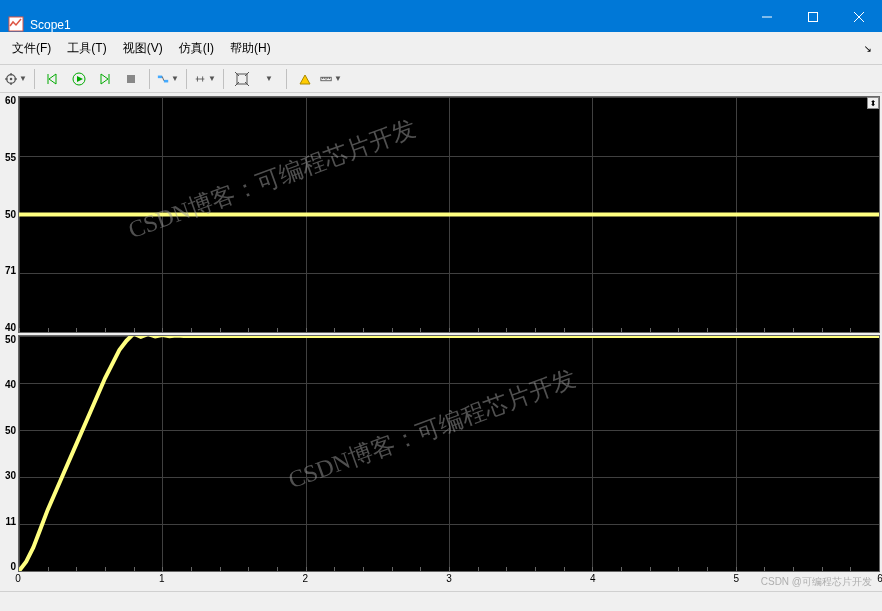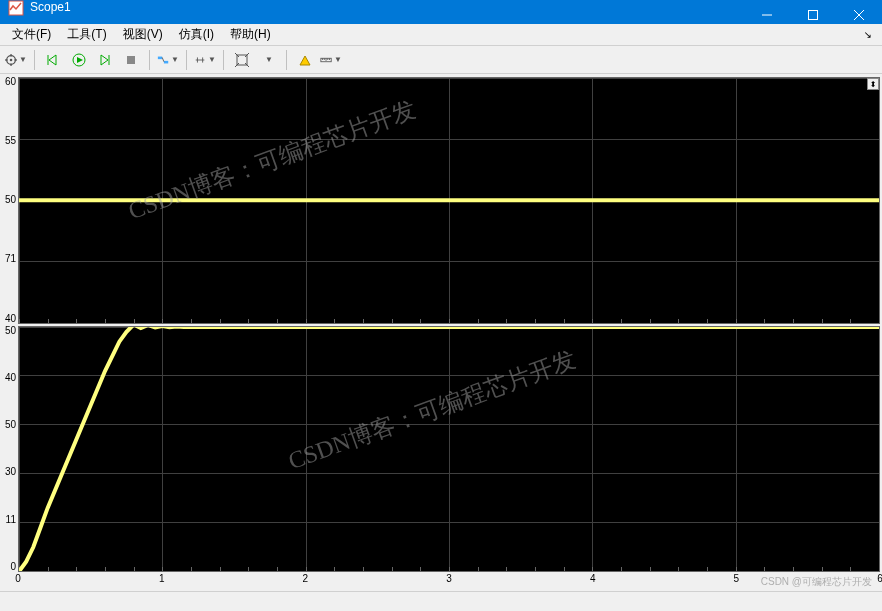--- a/index.html
+++ b/index.html
@@ -1,42 +1,42 @@
 <!DOCTYPE html>
 <html><head>
   <meta charset="utf-8">
   <style>
     * { margin: 0; padding: 0; box-sizing: border-box; }
     body { font-family: "Microsoft YaHei", "Segoe UI", sans-serif; font-size: 12px; background: #f0f0f0; width: 882px; height: 611px; overflow: hidden; display: flex; flex-direction: column; }
     
     
-    .titlebar { background: #0078d7; color: #fff; height: 24px; display: flex; align-items: flex-start; padding-left: 8px; }
+    .titlebar { background: #0078d7; color: #fff; height: 32px; display: flex; align-items: flex-end; padding-left: 8px; }
     .titlebar-icon { width: 16px; height: 16px; margin-right: 6px; display: flex; align-items: center; justify-content: center; }
     .titlebar-title { flex: 1; font-size: 12px; }
     .titlebar-buttons { display: flex; }
     .titlebar-btn { width: 46px; height: 30px; display: flex; align-items: center; justify-content: center; color: #fff; cursor: pointer; }
     
     
-    .menubar { background: #f0f0f0; height: 22px; display: flex; align-items: center; padding: 0 4px; border-bottom: 1px solid #d0d0d0; }
+    .menubar { background: #f0f0f0; height: 33px; display: flex; align-items: center; padding: 0 4px; border-bottom: 1px solid #d0d0d0; }
     .menubar-item { padding: 2px 8px; cursor: pointer; font-size: 12px; }
     .menubar-spacer { flex: 1; }
     .menubar-arrow { padding: 2px 6px; cursor: pointer; font-size: 10px; }
     
     
     .toolbar { background: #f0f0f0; height: 28px; display: flex; align-items: center; padding: 0 4px; border-bottom: 1px solid #d0d0d0; gap: 2px; }
     .toolbar-btn { width: 24px; height: 24px; display: flex; align-items: center; justify-content: center; cursor: pointer; border: 1px solid transparent; border-radius: 2px; }
     .toolbar-sep { width: 1px; height: 20px; background: #c0c0c0; margin: 0 4px; }
     .toolbar-dropdown { display: flex; align-items: center; }
     .toolbar-dropdown .caret { font-size: 8px; margin-left: 2px; color: #555; }
     
     
     .plot-container { flex: 1; background: #000; display: flex; flex-direction: column; padding: 2px; position: relative; }
     .subplot { flex: 1; display: flex; margin: 1px 0; position: relative; }
     .yaxis { width: 16px; display: flex; flex-direction: column; justify-content: space-between; align-items: flex-end; padding-right: 2px; color: #000; font-size: 10px; background: #f0f0f0; }
-    .ytick { line-height: 1; }
+    .ytick { line-height: 1; font-weight: bold; }
     .plot-canvas { flex: 1; background: #000; border: 1px solid #666; position: relative; overflow: hidden; }
     .grid-line-h { position: absolute; left: 0; right: 0; height: 1px; background: rgba(64,64,64,1); }
     .grid-line-v { position: absolute; top: 0; bottom: 0; width: 1px; background: rgba(64,64,64,1); }
     .minor-tick-v { position: absolute; bottom: 0; width: 1px; height: 4px; background: #666; }
     
     
     .xaxis-row { height: 16px; display: flex; background: #f0f0f0; }
     .xaxis-spacer { width: 16px; }
     .xaxis { flex: 1; display: flex; justify-content: space-between; color: #000; font-size: 10px; padding: 0 0; position: relative; }
     .xtick { position: absolute; transform: translateX(-50%); }

